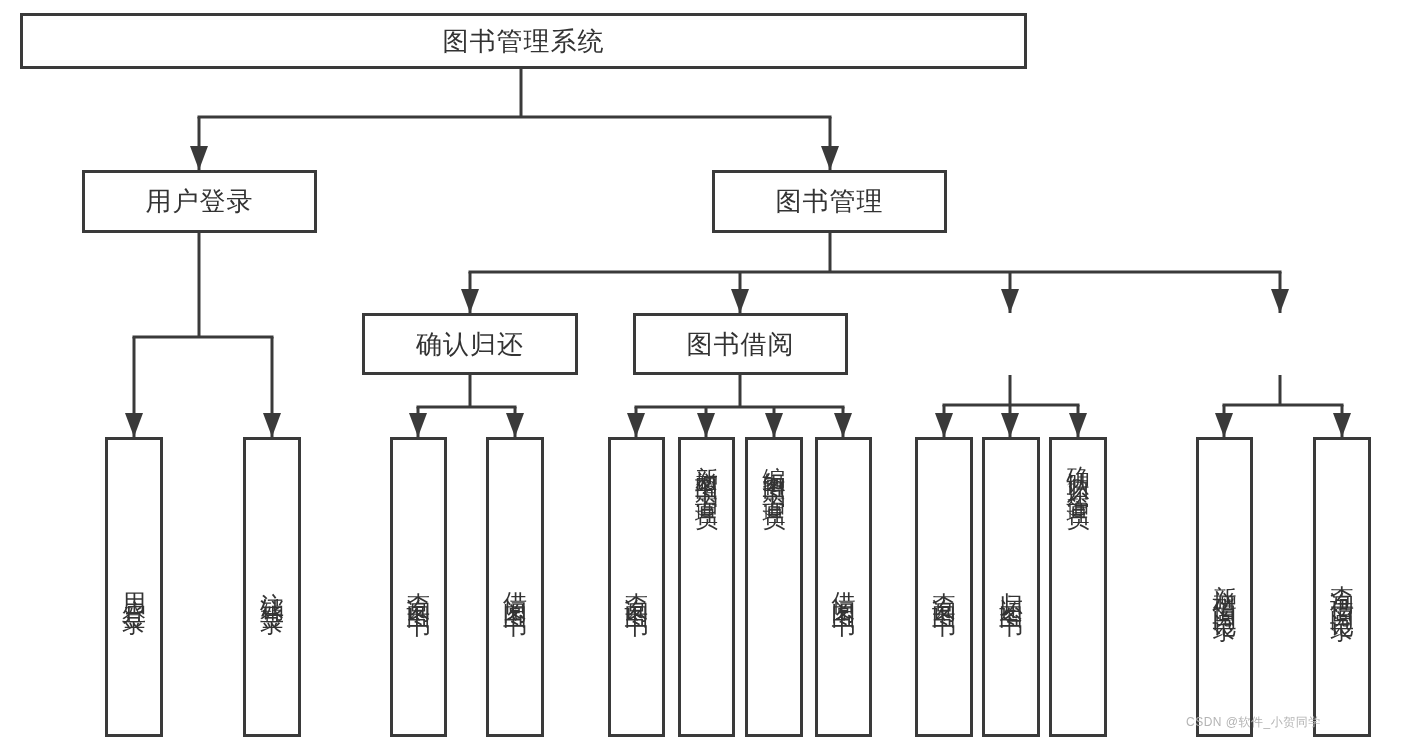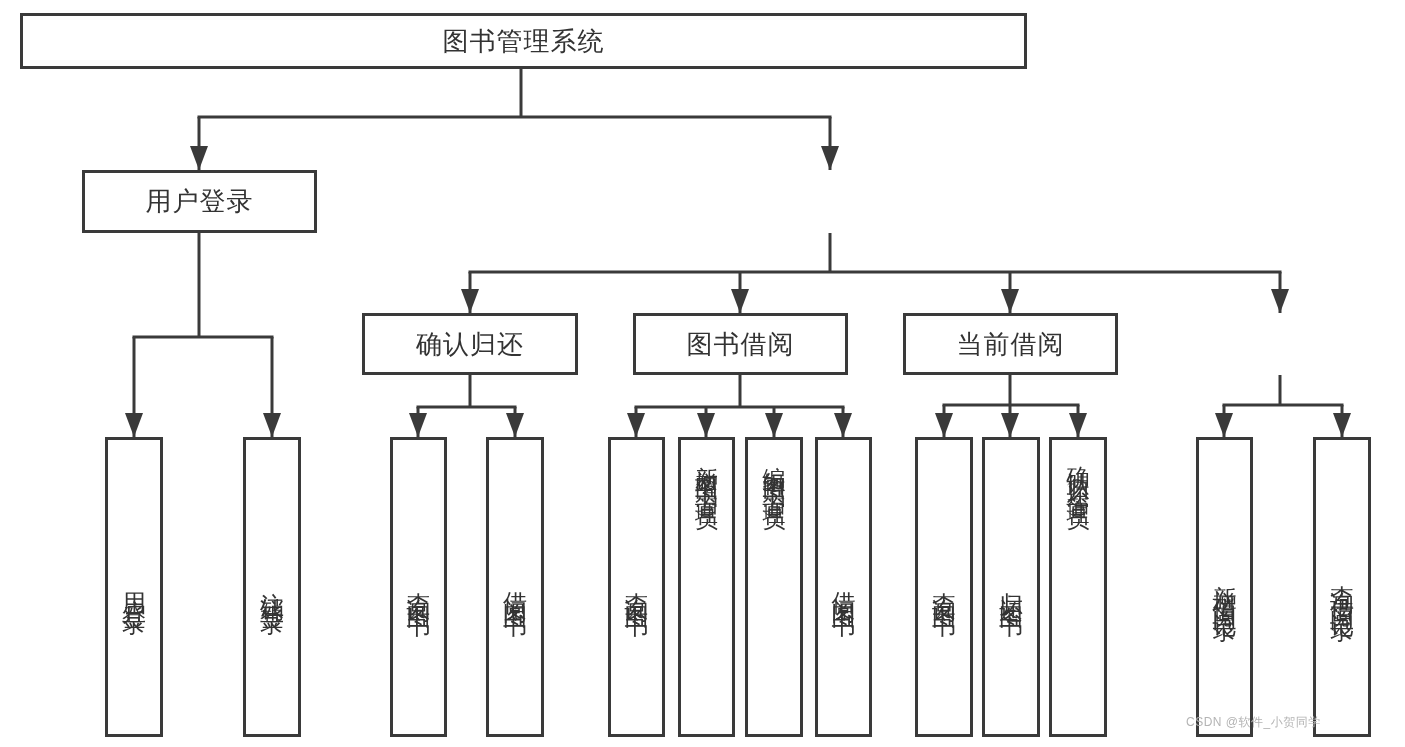--- a/index.html
+++ b/index.html
@@ -115,24 +115,24 @@
         <path d="M1222.5,405 L1343.5,405"></path>
         <path d="M1224,405 L1224,437" marker-end="url(#arrow)"></path>
         <path d="M1342,405 L1342,437" marker-end="url(#arrow)"></path>
       </g>
     </g>
   </svg>
 
   <div class="box hbox" style="left:20px;top:13px;width:1007px;height:56px">图书管理系统</div>
 
   <div class="box hbox" style="left:82px;top:170px;width:235px;height:63px">用户登录</div>
+  <div class="box hbox" style="left:712px;top:170px;width:235px;height:63px">图书管理</div>
 
   <div class="box hbox" style="left:362px;top:313px;width:216px;height:62px">确认归还</div>
   <div class="box hbox" style="left:633px;top:313px;width:215px;height:62px">图书借阅</div>
-  <div class="box hbox" style="left:903px;top:313px;width:215px;height:62px">当前借阅</div>
 
   <div class="box vbox" style="left:105px;top:437px;width:58px;height:300px">用户登录</div>
   <div class="box vbox" style="left:243px;top:437px;width:58px;height:300px">注销登录</div>
 
   <div class="box vbox" style="left:390px;top:437px;width:57px;height:300px">查询图书</div>
   <div class="box vbox" style="left:486px;top:437px;width:58px;height:300px">借阅图书</div>
 
   <div class="box vbox" style="left:608px;top:437px;width:57px;height:300px">查询图书</div>
   <div class="box vbox vbox--tall" style="left:678px;top:437px;width:57px;height:300px">新增图书（管理员）</div>
   <div class="box vbox vbox--tall" style="left:745px;top:437px;width:58px;height:300px">编辑图书（管理员）</div>

